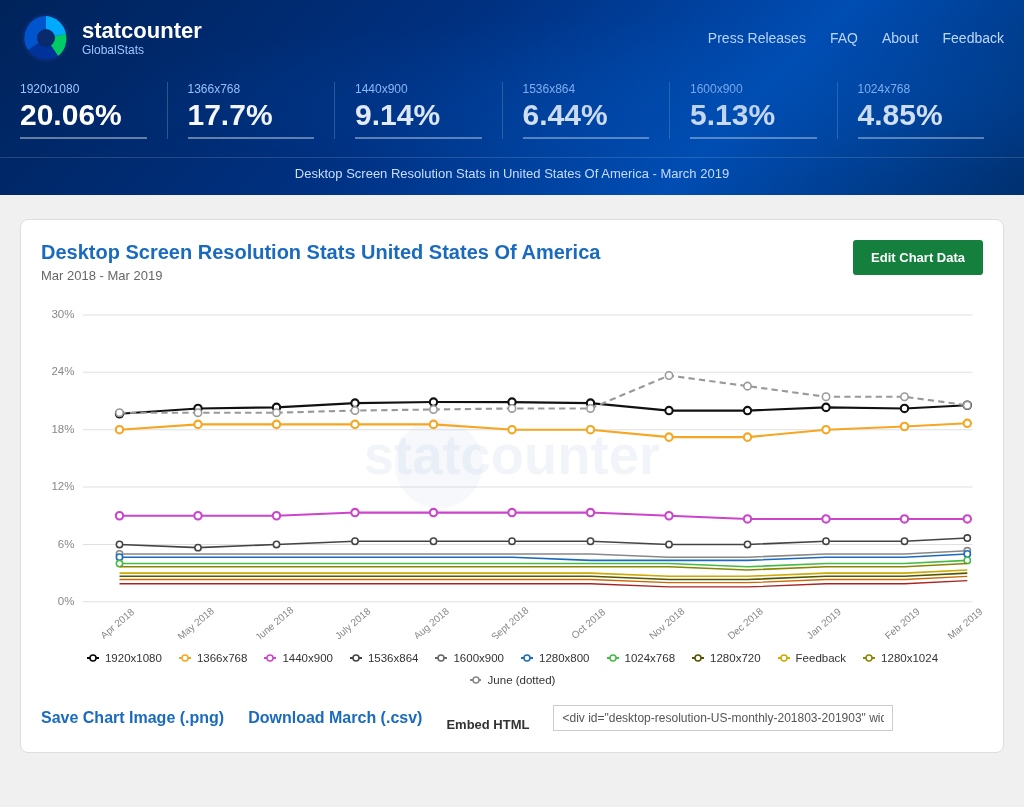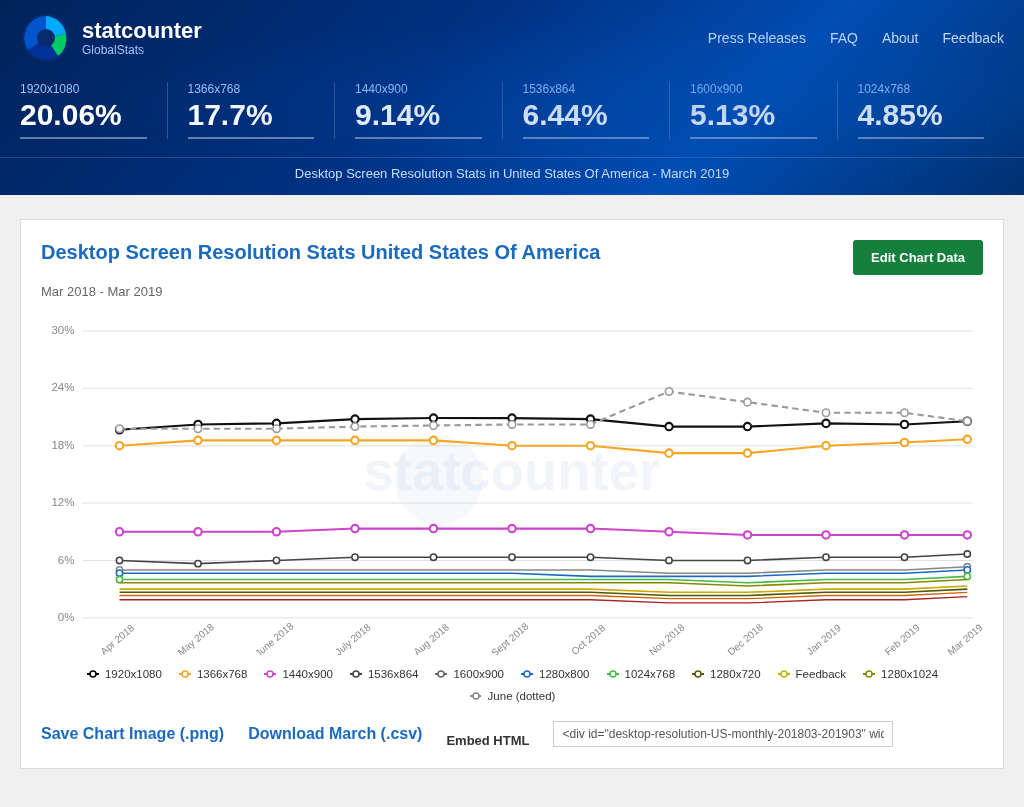--- a/index.html
+++ b/index.html
@@ -91,39 +91,39 @@
     }
 
     
     .main-content {
       padding: 24px 20px;
       background: #f0f0f0;
     }
     .chart-card {
       background: #fff;
       border: 1px solid #ddd;
-      border-radius: 0;
+      border-radius: 8px;
       padding: 20px;
     }
     .chart-header {
       display: flex;
       justify-content: space-between;
       align-items: flex-start;
       margin-bottom: 16px;
     }
     .chart-title {
       color: #1a6bbf;
       font-size: 20px;
       font-weight: bold;
       line-height: 1.2;
     }
     .chart-subtitle {
       color: #666;
       font-size: 13px;
-      margin-top: 20px;
+      margin-top: 4px;
     }
     .edit-chart-btn {
       background: #15803d;
       color: #fff;
       border: none;
       padding: 10px 18px;
       font-size: 13px;
       font-weight: bold;
       border-radius: 3px;
       cursor: pointer;

